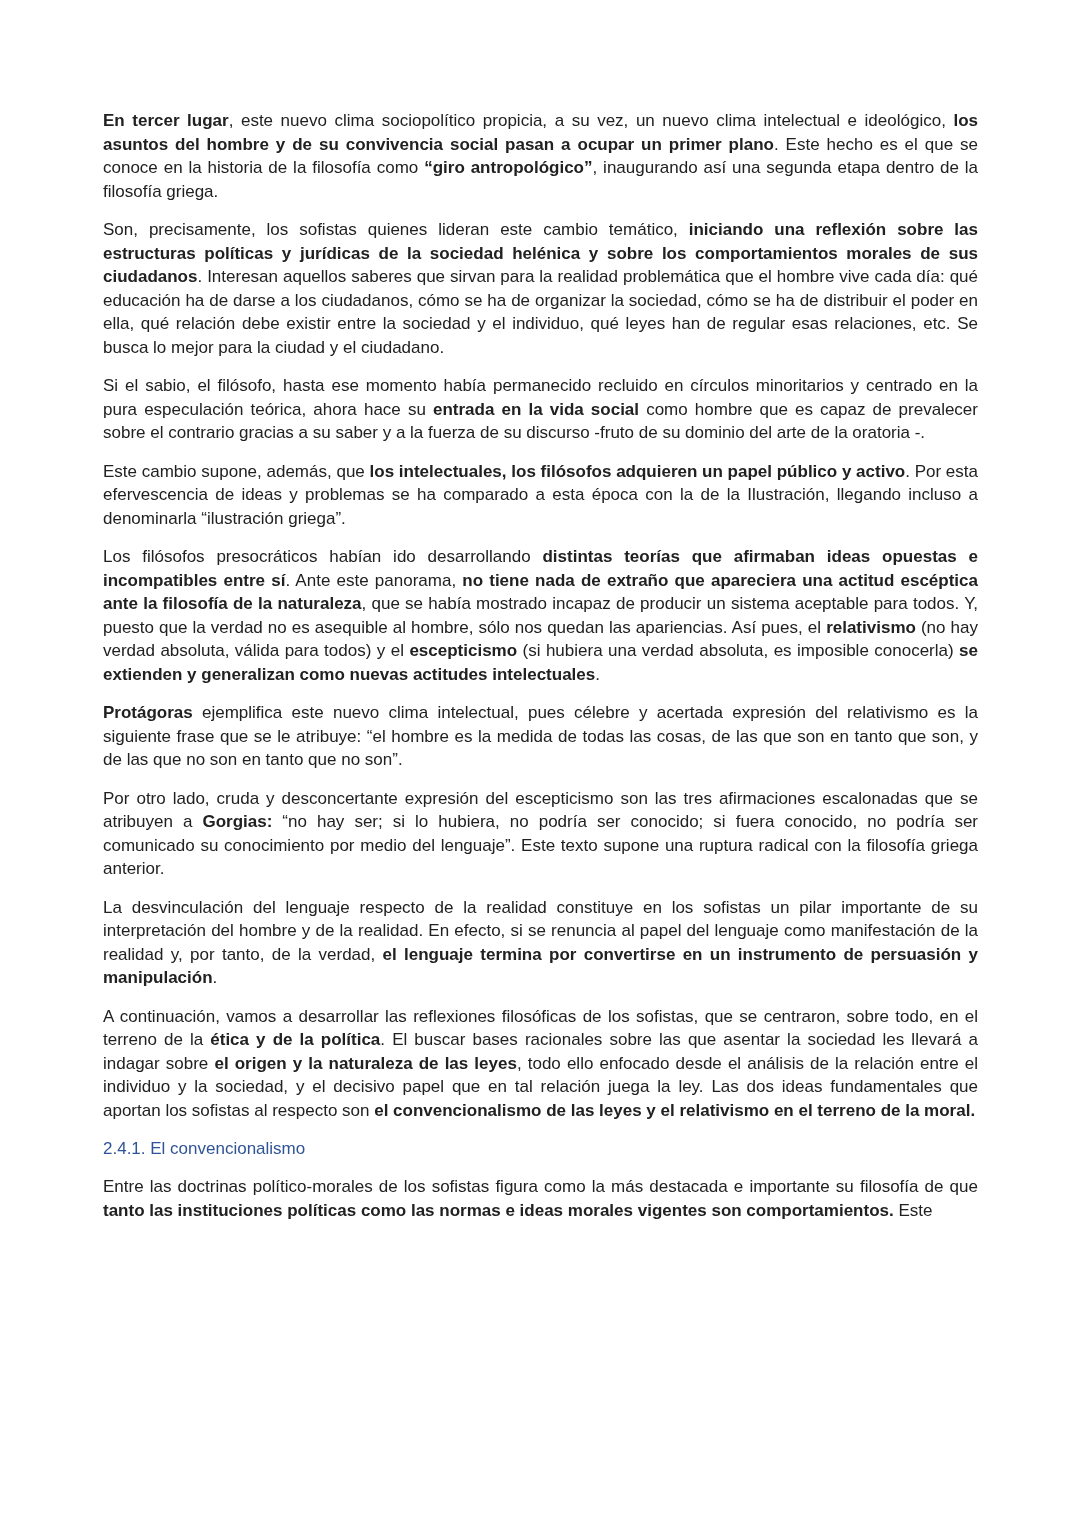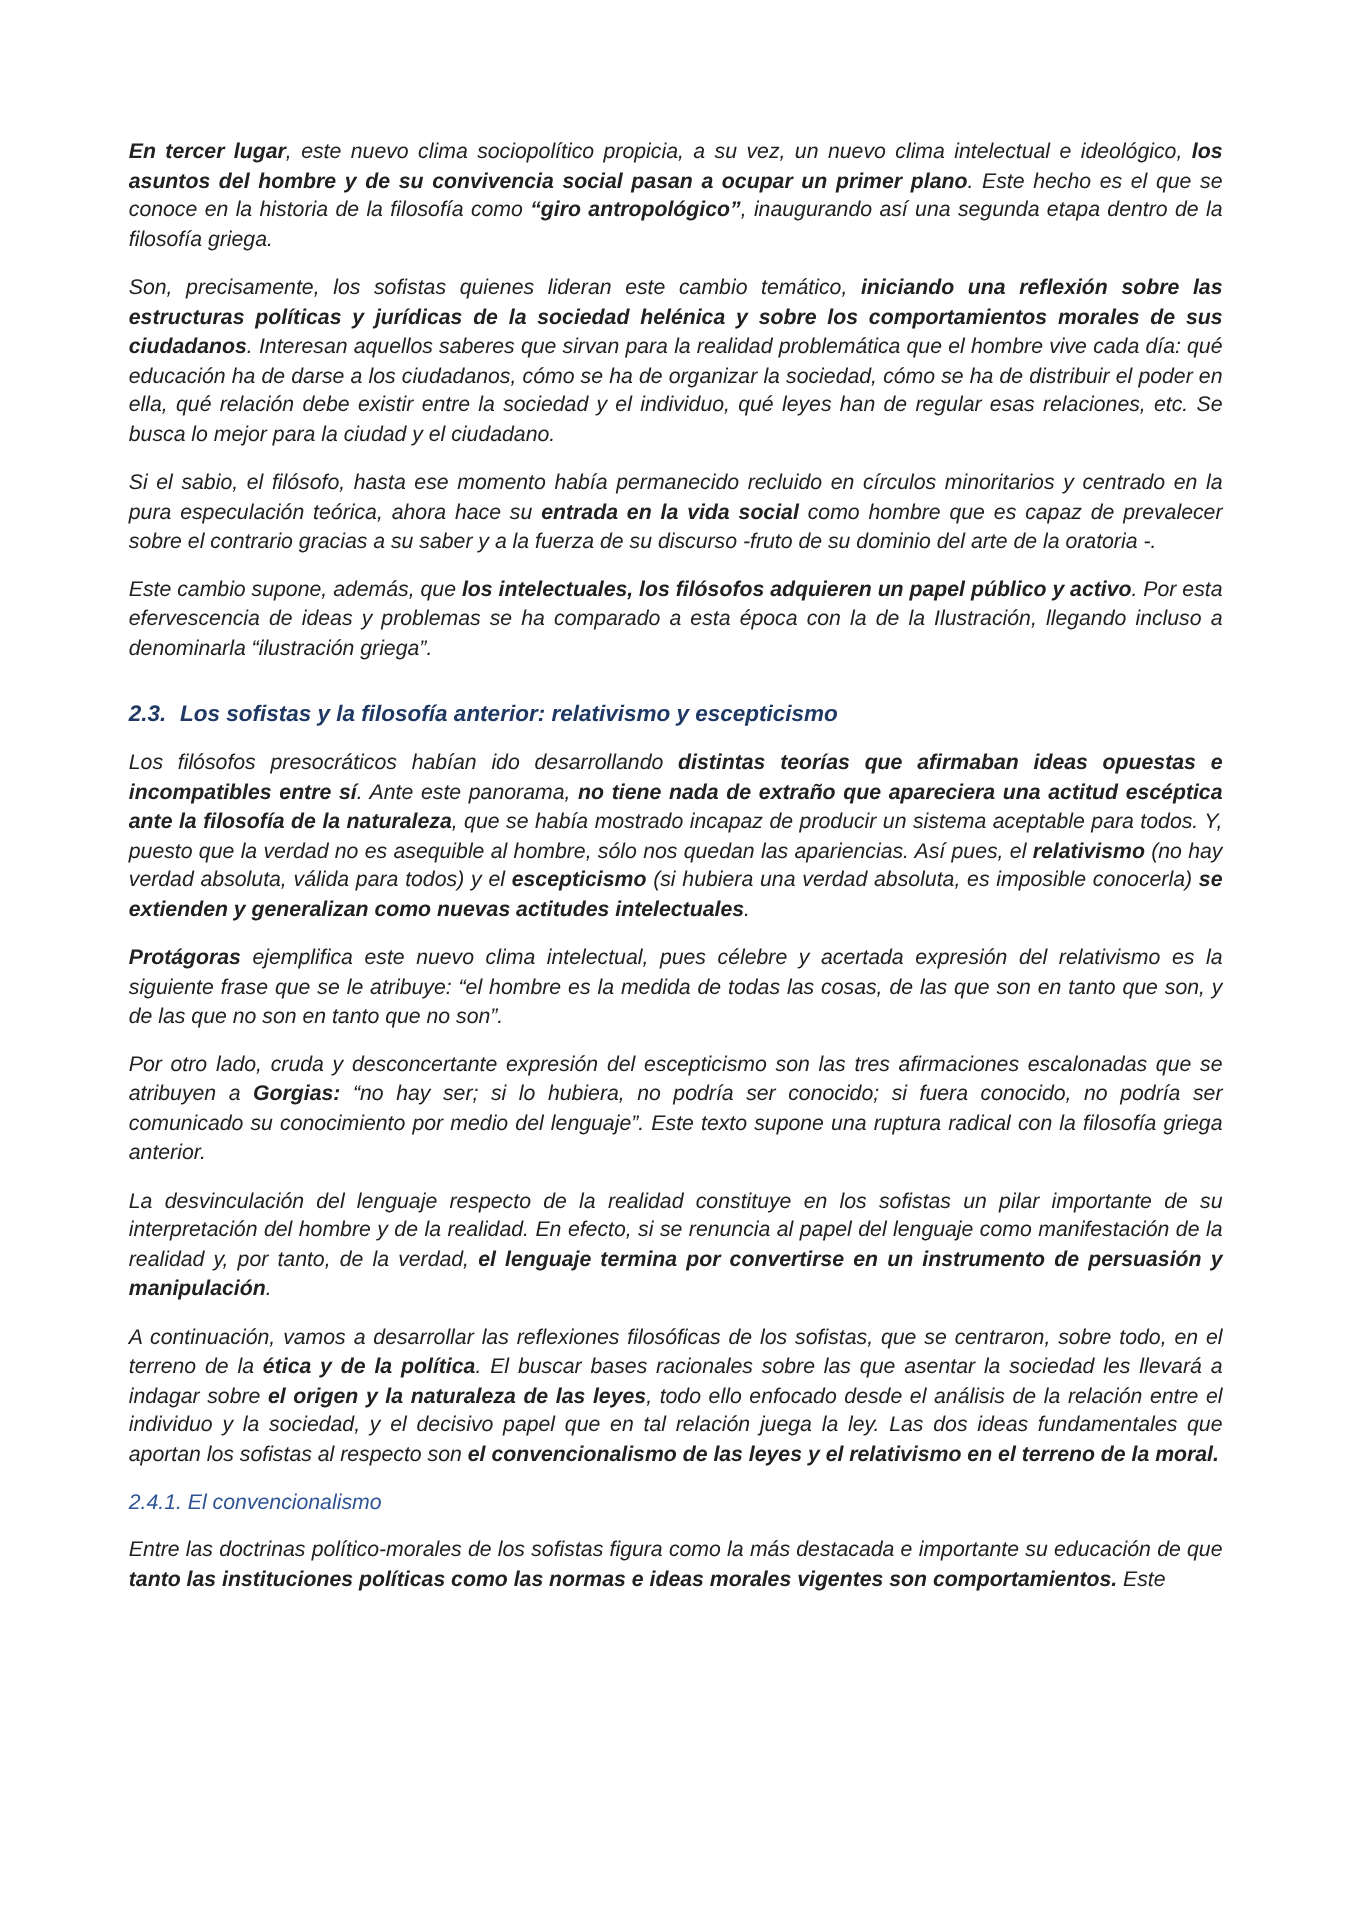--- a/index.html
+++ b/index.html
@@ -9,21 +9,20 @@
     background: #ffffff;
     font-family: "Liberation Sans", sans-serif;
     overflow: hidden;
   }
   .page {
     box-sizing: border-box;
     width: 1080px;
     height: 1527px;
     background: var(--c-page, #ffffff);
     padding: 109px 102px 0 103px;
-    font-style: italic;
   }
   .doc p {
     margin: 0 0 15px 0;
     font-size: 17px;
     line-height: 23.5px;
     text-align: justify;
     color: var(--c-body, #212121);
   }
   .doc .b { font-weight: 700; }
   .doc h2 {
@@ -44,22 +43,21 @@
 </style>
 </head>
 <body>
 
 <div class="page">
   <main class="doc">
       <p><span class="b">En tercer lugar</span><span>, este nuevo clima sociopolítico propicia, a su vez, un nuevo clima intelectual e ideológico, </span><span class="b">los asuntos del hombre y de su convivencia social pasan a ocupar un primer plano</span><span>. Este hecho es el que se conoce en la historia de la filosofía como </span><span class="b">“giro antropológico”</span><span>, inaugurando así una segunda etapa dentro de la filosofía griega.</span></p>
       <p><span>Son, precisamente, los sofistas quienes lideran este cambio temático, </span><span class="b">iniciando una reflexión sobre las estructuras políticas y jurídicas de la sociedad helénica y sobre los comportamientos morales de sus ciudadanos</span><span>. Interesan aquellos saberes que sirvan para la realidad problemática que el hombre vive cada día: qué educación ha de darse a los ciudadanos, cómo se ha de organizar la sociedad, cómo se ha de distribuir el poder en ella, qué relación debe existir entre la sociedad y el individuo, qué leyes han de regular esas relaciones, etc. Se busca lo mejor para la ciudad y el ciudadano.</span></p>
       <p><span>Si el sabio, el filósofo, hasta ese momento había permanecido recluido en círculos minoritarios y centrado en la pura especulación teórica, ahora hace su </span><span class="b">entrada en la vida social</span><span> como hombre que es capaz de prevalecer sobre el contrario gracias a su saber y a la fuerza de su discurso -fruto de su dominio del arte de la oratoria -.</span></p>
       <p><span>Este cambio supone, además, que </span><span class="b">los intelectuales, los filósofos adquieren un papel público y activo</span><span>. Por esta efervescencia de ideas y problemas se ha comparado a esta época con la de la Ilustración, llegando incluso a denominarla “ilustración griega”.</span></p>
-      <h2><span class="hnum">2.3.</span><span>Los sofistas y la filosofía anterior: relativismo y escepticismo</span></h2>
       <p><span>Los filósofos presocráticos habían ido desarrollando </span><span class="b">distintas teorías que afirmaban ideas opuestas e incompatibles entre sí</span><span>. Ante este panorama, </span><span class="b">no tiene nada de extraño que apareciera una actitud escéptica ante la filosofía de la naturaleza</span><span>, que se había mostrado incapaz de producir un sistema aceptable para todos. Y, puesto que la verdad no es asequible al hombre, sólo nos quedan las apariencias. Así pues, el </span><span class="b">relativismo</span><span> (no hay verdad absoluta, válida para todos) y el </span><span class="b">escepticismo</span><span> (si hubiera una verdad absoluta, es imposible conocerla) </span><span class="b">se extienden y generalizan como nuevas actitudes intelectuales</span><span>.</span></p>
       <p><span class="b">Protágoras</span><span> ejemplifica este nuevo clima intelectual, pues célebre y acertada expresión del relativismo es la siguiente frase que se le atribuye: “el hombre es la medida de todas las cosas, de las que son en tanto que son, y de las que no son en tanto que no son”.</span></p>
       <p><span>Por otro lado, cruda y desconcertante expresión del escepticismo son las tres afirmaciones escalonadas que se atribuyen a </span><span class="b">Gorgias:</span><span> “no hay ser; si lo hubiera, no podría ser conocido; si fuera conocido, no podría ser comunicado su conocimiento por medio del lenguaje”. Este texto supone una ruptura radical con la filosofía griega anterior.</span></p>
       <p><span>La desvinculación del lenguaje respecto de la realidad constituye en los sofistas un pilar importante de su interpretación del hombre y de la realidad. En efecto, si se renuncia al papel del lenguaje como manifestación de la realidad y, por tanto, de la verdad, </span><span class="b">el lenguaje termina por convertirse en un instrumento de persuasión y manipulación</span><span>.</span></p>
       <p><span>A continuación, vamos a desarrollar las reflexiones filosóficas de los sofistas, que se centraron, sobre todo, en el terreno de la </span><span class="b">ética y de la política</span><span>. El buscar bases racionales sobre las que asentar la sociedad les llevará a indagar sobre </span><span class="b">el origen y la naturaleza de las leyes</span><span>, todo ello enfocado desde el análisis de la relación entre el individuo y la sociedad, y el decisivo papel que en tal relación juega la ley. Las dos ideas fundamentales que aportan los sofistas al respecto son </span><span class="b">el convencionalismo de las leyes y el relativismo en el terreno de la moral.</span></p>
       <h3>2.4.1. El convencionalismo</h3>
-      <p><span>Entre las doctrinas político-morales de los sofistas figura como la más destacada e importante su educación de que </span><span class="b">tanto las instituciones políticas como las normas e ideas morales vigentes son comportamientos.</span><span> Este</span></p>
+      <p><span>Entre las doctrinas político-morales de los sofistas figura como la más destacada e importante su filosofía de que </span><span class="b">tanto las instituciones políticas como las normas e ideas morales vigentes son comportamientos.</span><span> Este</span></p>
     </main>
 </div>
 
 </body></html>

